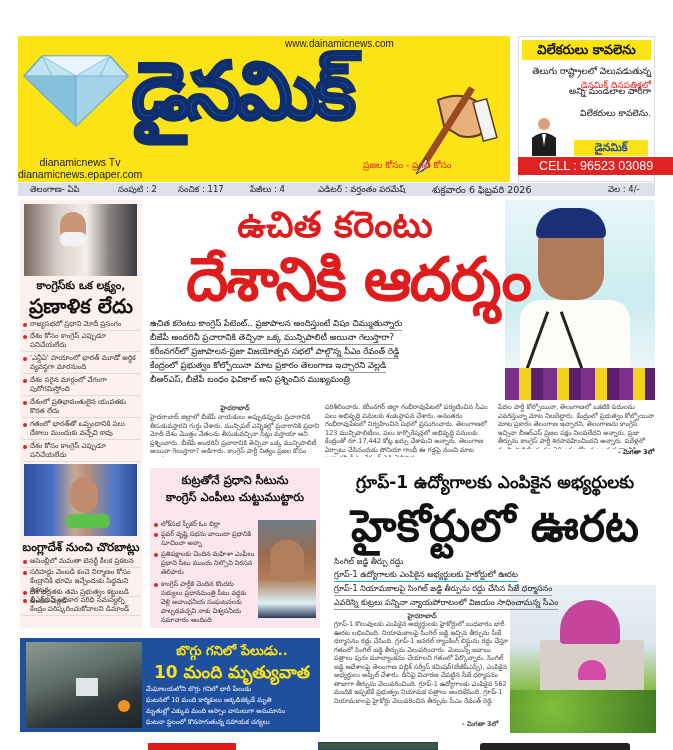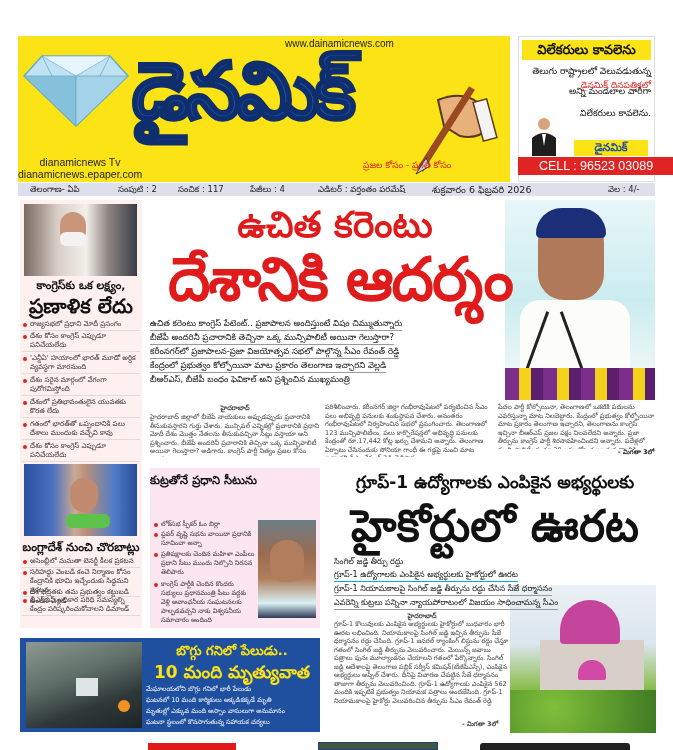--- a/index.html
+++ b/index.html
@@ -27,31 +27,31 @@
 #leftcol{left:20px;top:200px;width:122px;height:428px;background:#fdf0ee}
 #modi-photo{left:24px;top:204px;width:113px;height:72px;background:linear-gradient(90deg,#7a6a62 0%,#d9cfc8 30%,#f3efe9 55%,#8b8480 75%,#3b3d44 100%)}
 .left-h1{font-size:11px;font-weight:bold;text-align:center;left:20px;width:122px;color:#111}
 .left-h2{font-size:20px;font-weight:bold;text-align:center;left:20px;width:122px;color:#111}
 .bl{font-size:7px;color:#333;left:22px;width:118px;line-height:9px;padding-left:8px;border-bottom:1px solid #ddd;padding-bottom:1px}
 .bl:before{content:"";position:absolute;left:1px;top:3px;width:4px;height:4px;border-radius:2px;background:#d22}
 #mamata-photo{left:24px;top:464px;width:113px;height:72px;background:linear-gradient(90deg,#2c4f9e 0%,#4a70c0 25%,#c9a994 45%,#b88f7a 55%,#4f7cc8 80%,#2a4d98 100%)}
 #mamata-scarf{left:66px;top:514px;width:44px;height:14px;background:#5dc24a;border-radius:6px}
 
 #hl1{left:150px;top:204px;width:370px;text-align:center;font-size:36px;font-weight:bold;color:#e01b1b;line-height:42px}
-#hl2{left:150px;top:247px;width:380px;text-align:center;font-size:60px;font-weight:bold;color:#e01b1b;line-height:64px;letter-spacing:-2px}
+#hl2{left:150px;top:247px;width:380px;text-align:right;font-size:60px;font-weight:bold;color:#e01b1b;line-height:64px;letter-spacing:-2px}
 .subh{left:150px;font-size:8.5px;color:#111;line-height:14px;border-bottom:1px solid #999;white-space:nowrap}
 #revanth{left:505px;top:200px;width:150px;height:200px;background:linear-gradient(180deg,#e7f6f8 0%,#cbecef 50%,#fbfbfb 100%)}
 #rv-head{left:538px;top:210px;width:66px;height:90px;background:#b07a5a;border-radius:32px 32px 26px 26px}
 #rv-hair{left:536px;top:208px;width:70px;height:30px;background:#1b2f78;border-radius:34px 34px 6px 6px}
 #rv-shirt{left:520px;top:300px;width:110px;height:80px;background:#fcfcf8;border-radius:20px 20px 0 0}
 #rv-flowers{left:505px;top:368px;width:150px;height:32px;background:repeating-linear-gradient(90deg,#7a2f8a 0 14px,#f2d21a 14px 26px,#5c1e6e 26px 38px)}
 .body3{font-size:6.5px;color:#444;line-height:8.5px}
 
 #kutra-box{left:150px;top:468px;width:170px;height:160px;background:#fbe6ef}
-#kutra-h{left:150px;top:472px;width:170px;font-size:11.5px;font-weight:bold;color:#111;line-height:17px}
+#kutra-h{left:150px;top:472px;width:170px;text-align:center;font-size:11.5px;font-weight:bold;color:#111;line-height:17px}
 #om-photo{left:258px;top:520px;width:58px;height:98px;background:linear-gradient(180deg,#6e7d88 0%,#9a6c50 35%,#b07e5c 60%,#d9f0f4 85%,#2e3a57 100%)}
 .kb{font-size:6.5px;color:#333;left:152px;width:104px;line-height:9px;padding-left:9px}
 .kb:before{content:"";position:absolute;left:2px;top:3px;width:4px;height:4px;border-radius:2px;background:#d22}
 #g1-h1{left:330px;top:470px;width:330px;text-align:center;font-size:17px;font-weight:bold;color:#111;line-height:24px}
 #g1-h2{left:330px;top:498px;width:330px;text-align:center;font-size:44px;font-weight:bold;color:#111;line-height:56px}
 .g1s{left:334px;font-size:8px;color:#111;line-height:12px;white-space:nowrap}
 #court{left:510px;top:585px;width:146px;height:148px;background:linear-gradient(180deg,#eaf1f6 0%,#dbe6ee 40%,#8bbd4c 70%,#4f8f2a 100%)}
 #dome{left:560px;top:600px;width:60px;height:44px;background:#c5449c;border-radius:30px 30px 4px 4px}
 #dome2{left:578px;top:660px;width:28px;height:20px;background:#d24aa6;border-radius:14px 14px 2px 2px}
 #court-bldg{left:540px;top:640px;width:104px;height:50px;background:#d8cfc8}
@@ -156,20 +156,21 @@
 
 <div class="abs body3" style="left:150px;top:404px;width:170px;text-align:center;font-weight:bold">హైదరాబాద్</div>
 <div class="abs body3" style="left:150px;top:413px;width:170px;height:44px;overflow:hidden">హైదరాబాద్ జిల్లాలో బీజేపీ నాయకులు అప్పుడప్పుడు ప్రచారానికి తీసుకువస్తారని గుర్తు చేశారు. మున్సిపల్ ఎన్నికల్లో ప్రచారానికి ప్రధాని మోదీ దేశం మొత్తం నేతలను తీసుకువచ్చినా సీట్లు వస్తాయా అని ప్రశ్నించారు. బీజేపీ అందరినీ ప్రచారానికి తెచ్చినా ఒక్క మున్సిపాలిటీ అయినా గెలుస్తారా? అడిగారు. కాంగ్రెస్ పార్టీ నిత్యం ప్రజల కోసం పనిచేస్తుందని అన్నారు</div>
 <div class="abs body3" style="left:325px;top:403px;width:168px;height:54px;overflow:hidden">పరిశీలించారు. కరీంనగర్ జిల్లా గంభీరావుపేటలో పర్యటించిన సీఎం పలు అభివృద్ధి పనులకు శంకుస్థాపన చేశారు. అనంతరం గంభీరావుపేటలో నిర్వహించిన సభలో ప్రసంగించారు. తెలంగాణలో 123 మున్సిపాలిటీలు, పలు కార్పొరేషన్లలో అభివృద్ధి పనులకు కేంద్రంతో రూ.17,442 కోట్ల ఖర్చు చేశామని అన్నారు. తెలంగాణ ఏర్పాటు చేసినందుకు సోనియా గాంధీ ఈ గడ్డపై నుంచి మాట ఇచ్చారని సీఎం రేవంత్ రెడ్డి తెలిపారు.</div>
 <div class="abs body3" style="left:498px;top:403px;width:160px;height:46px;overflow:hidden">పేదల పార్టీ కోల్పోయినా, తెలంగాణలో ఒకటికి పదులను ఎవరిస్తున్నా మాట నిలబెట్టారు. కేంద్రంలో ప్రభుత్వం కోల్పోయినా మాట ప్రకారం తెలంగాణ ఇచ్చారని, తెలంగాణను కాంగ్రెస్ ఇచ్చినా బీఆర్ఎస్ ప్రజల పక్షం నిలవలేదని అన్నారు. ప్రజా తీర్పును కాంగ్రెస్ పార్టీ శిరసావహించిందని అన్నారు. పదేళ్లలో మున్సిపాలిటీలకు రూ.20 లక్షల కోట్ల ప్రజల ప్రభుత్వానికి ఇచ్చారని, పదేళ్లలో పేదలకు ఏమీ చేయలేదని విమర్శించారు.</div>
 <div class="abs body3" style="left:618px;top:448px;font-weight:bold;color:#222">- మిగతా 3లో</div>
 
 <div class="abs" id="kutra-box"></div>
 <div class="abs" id="kutra-h">
   <div>కుట్రతోనే ప్రధాని సీటును</div>
+  <div>కాంగ్రెస్ ఎంపీలు చుట్టుముట్టారు</div>
 </div>
 <div class="abs" id="om-photo"></div>
 <div class="abs" style="left:270px;top:540px;width:34px;height:42px;background:#b07e5c;border-radius:16px 16px 14px 14px"></div>
 <div class="abs kb" style="top:520px">లోక్‌సభ స్పీకర్ ఓం బిర్లా</div>
 <div class="abs kb" style="top:530px">ఫ్లవర్ వృష్టి సభను వాయిదా ప్రధానికి సూచించా అన్నా</div>
 <div class="abs kb" style="top:550px">ప్రతిపక్షాలకు చెందిన మహిళా ఎంపీలు ప్రధాని సీటు ముందు నిల్చొని నిరసన తెలిపారు</div>
 <div class="abs kb" style="top:580px">కాంగ్రెస్ పార్టీకి చెందిన కొందరు సభ్యులు ప్రధానమంత్రి సీటు వద్దకు వెళ్లి అవాంఛనీయ సంఘటనలకు పాల్పడవచ్చని నాకు విశ్వసనీయ సమాచారం అందింది</div>
 
 <div class="abs" id="g1-h1">గ్రూప్-1 ఉద్యోగాలకు ఎంపికైన అభ్యర్థులకు</div>
 <div class="abs" id="g1-h2">హైకోర్టులో ఊరట</div>

